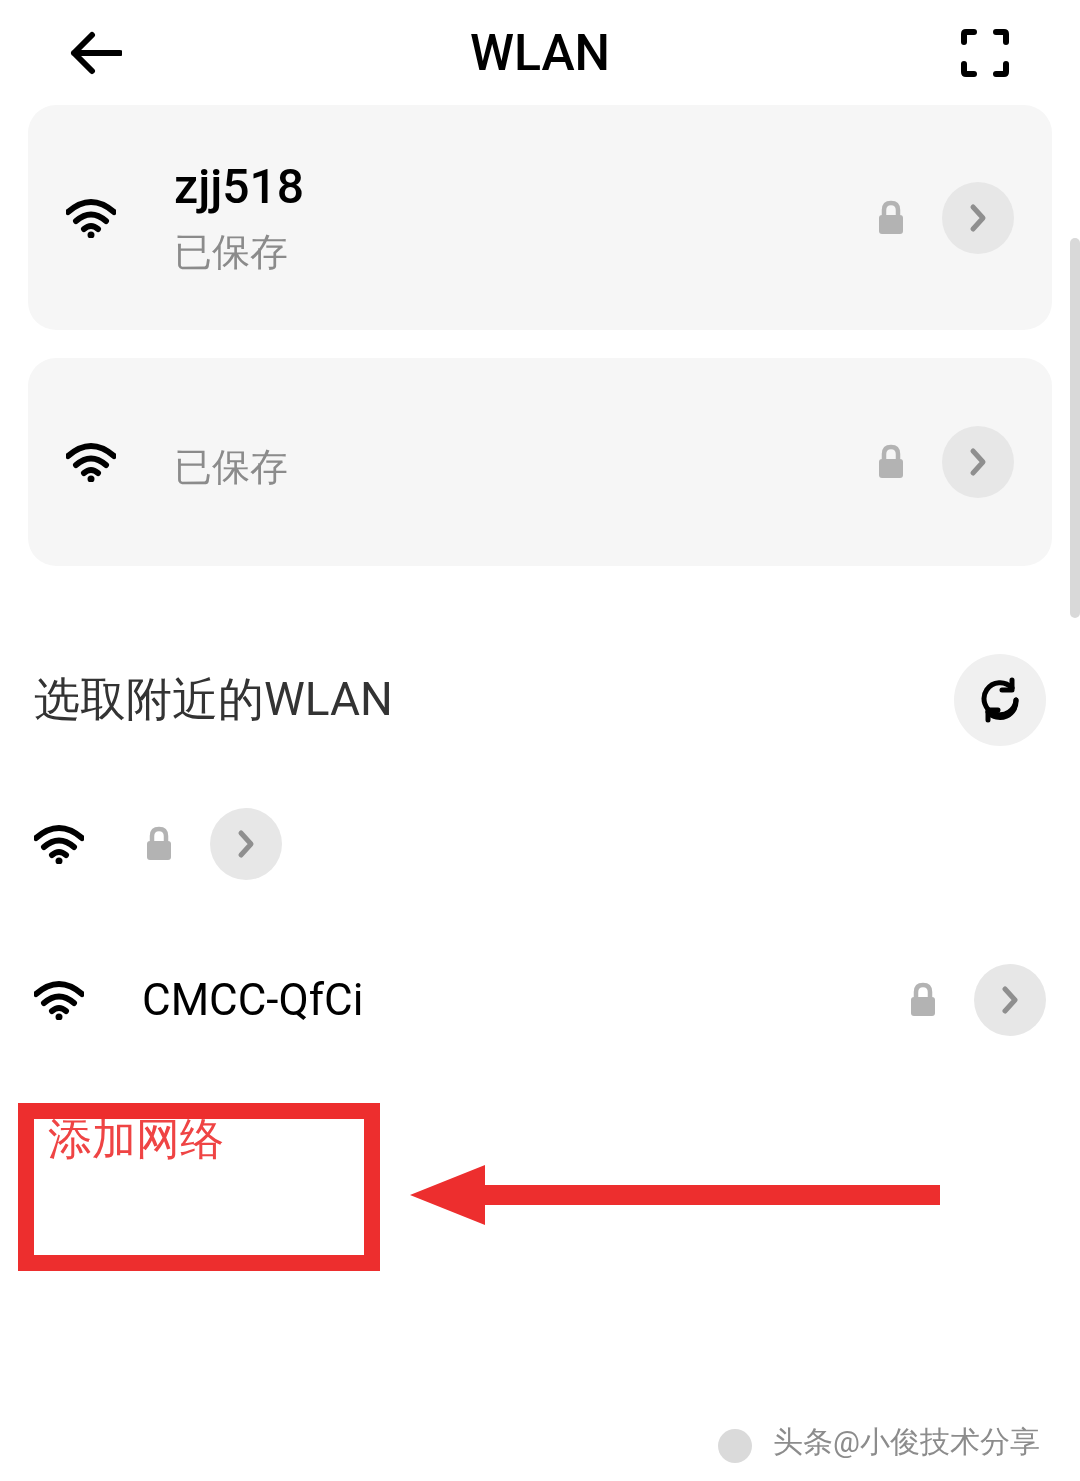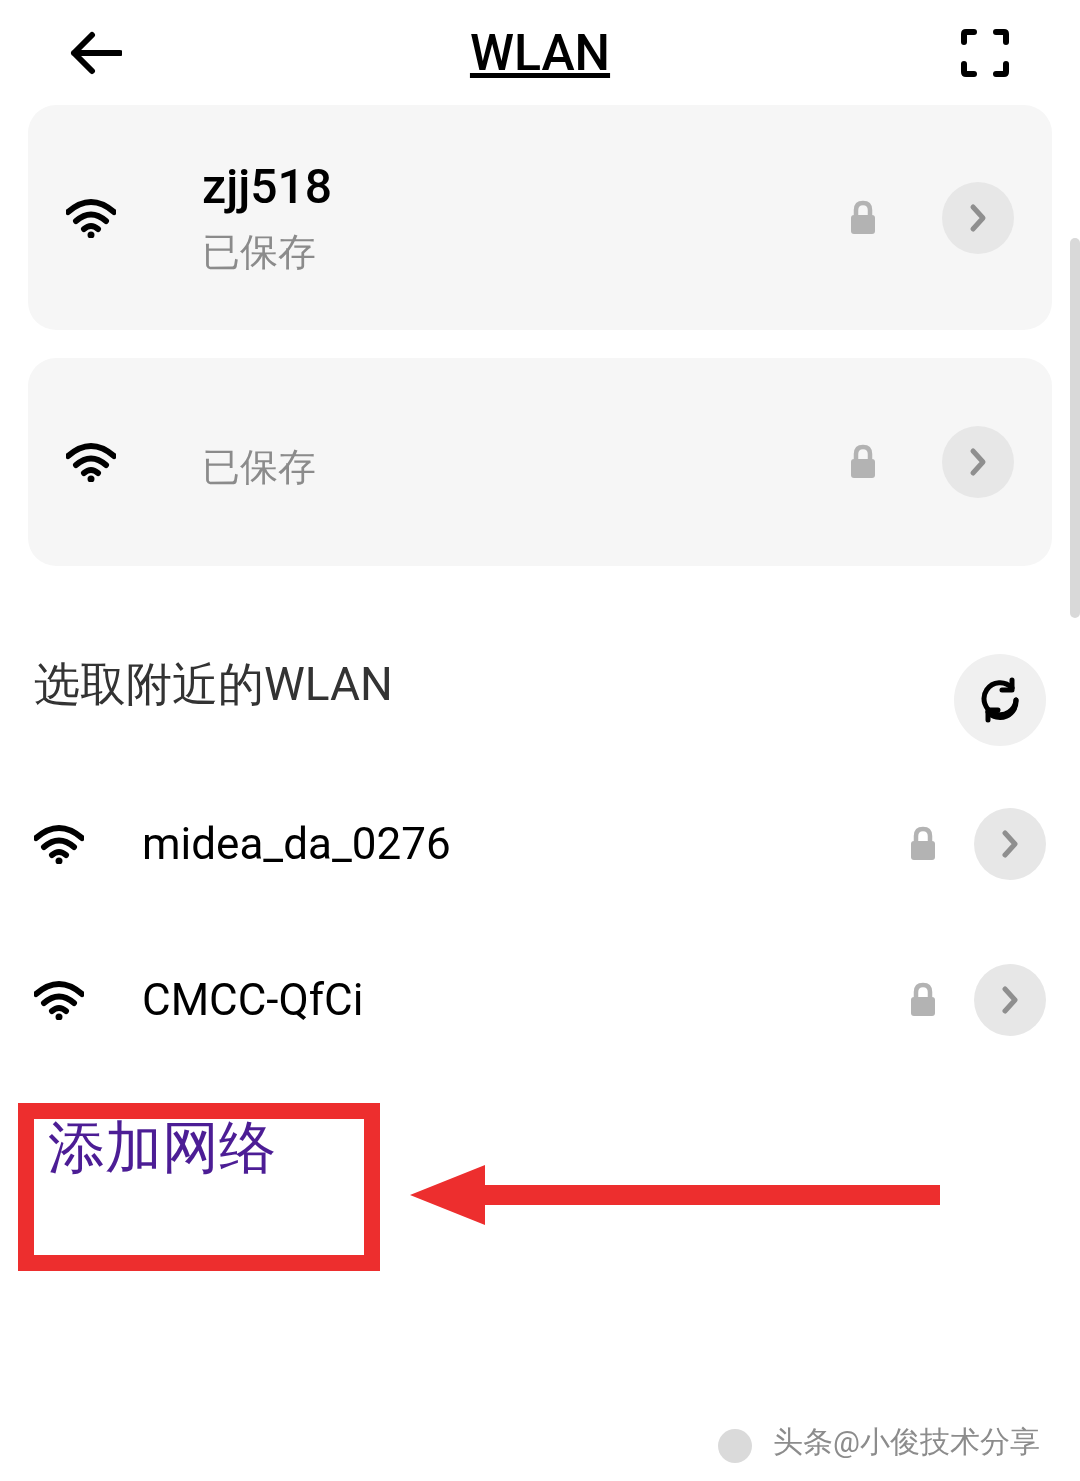--- a/index.html
+++ b/index.html
@@ -10,42 +10,40 @@
       font-family: -apple-system, BlinkMacSystemFont, "Segoe UI", Roboto, sans-serif;
       position: relative;
       overflow: hidden;
     }
     .header {
       height: 105px;
       display: flex;
       align-items: center;
       justify-content: space-between;
       padding: 0 68px;
-      text-decoration: underline;
     }
     .header-title {
       font-size: 50px;
       font-weight: 500;
       color: #000;
     }
     .back-arrow, .scan-icon {
       width: 55px;
       height: 55px;
       display: flex;
       align-items: center;
       justify-content: center;
     }
     .card {
       margin: 0 28px 28px 28px;
       background: #f6f6f6;
       border-radius: 28px;
       padding: 52px 38px;
       display: flex;
       align-items: center;
-      gap: 28px;
     }
     .card:first-of-type { margin-top: 0; }
     .wifi-icon {
       width: 50px;
       flex-shrink: 0;
       margin-right: 58px;
       display: flex;
       align-items: center;
       justify-content: center;
     }
@@ -73,20 +71,21 @@
       height: 72px;
       border-radius: 50%;
       background: #e7e7e7;
       display: flex;
       align-items: center;
       justify-content: center;
       flex-shrink: 0;
     }
     .section-header {
       display: flex;
+      align-items: center;
       justify-content: space-between;
       padding: 60px 34px 20px 34px;
       gap: 19px;
     }
     .section-title {
       font-size: 46px;
       color: #333;
     }
     .refresh-btn {
       width: 92px;
@@ -99,22 +98,22 @@
     }
     .list-item {
       display: flex;
       align-items: center;
       padding: 42px 34px;
     }
     .list-item .wifi-icon { margin-right: 58px; }
     .list-item .net-name { flex: 1; font-size: 44px; font-weight: 400; }
     .add-network {
       padding: 32px 48px 32px 48px;
-      font-size: 57px;
-      color: #4c1d95;
+      font-size: 44px;
+      color: #ef4444;
       font-weight: 500;
     }
     .highlight-box {
       position: absolute;
       border: 16px solid #ed2e2e;
       left: 18px;
       top: 1103px;
       width: 362px;
       height: 168px;
       pointer-events: none;
@@ -236,21 +235,20 @@
 
 <div class="list-item">
   <div class="wifi-icon">
     <svg width="50" height="40" viewBox="0 0 50 40">
       <path d="M2 14 Q25 -6 48 14" stroke="#000" stroke-width="6" fill="none" stroke-linecap="round"></path>
       <path d="M10 23 Q25 10 40 23" stroke="#000" stroke-width="6" fill="none" stroke-linecap="round"></path>
       <path d="M18 31 Q25 25 32 31" stroke="#000" stroke-width="6" fill="none" stroke-linecap="round"></path>
       <circle cx="25" cy="37" r="3.5" fill="#000"></circle>
     </svg>
   </div>
-  <div class="net-name">midea_da_0276</div>
   <div class="lock-icon">
     <svg width="30" height="36" viewBox="0 0 30 36">
       <rect x="3" y="15" width="24" height="19" rx="3" fill="#b3b3b3"></rect>
       <path d="M8 15 V10 Q8 3 15 3 Q22 3 22 10 V15" stroke="#b3b3b3" stroke-width="4.5" fill="none"></path>
     </svg>
   </div>
   <div class="circle-btn">
     <svg width="20" height="30" viewBox="0 0 20 30">
       <path d="M5 4 L15 15 L5 26" stroke="#8f8f8f" stroke-width="5" fill="none" stroke-linecap="round" stroke-linejoin="round"></path>
     </svg>

